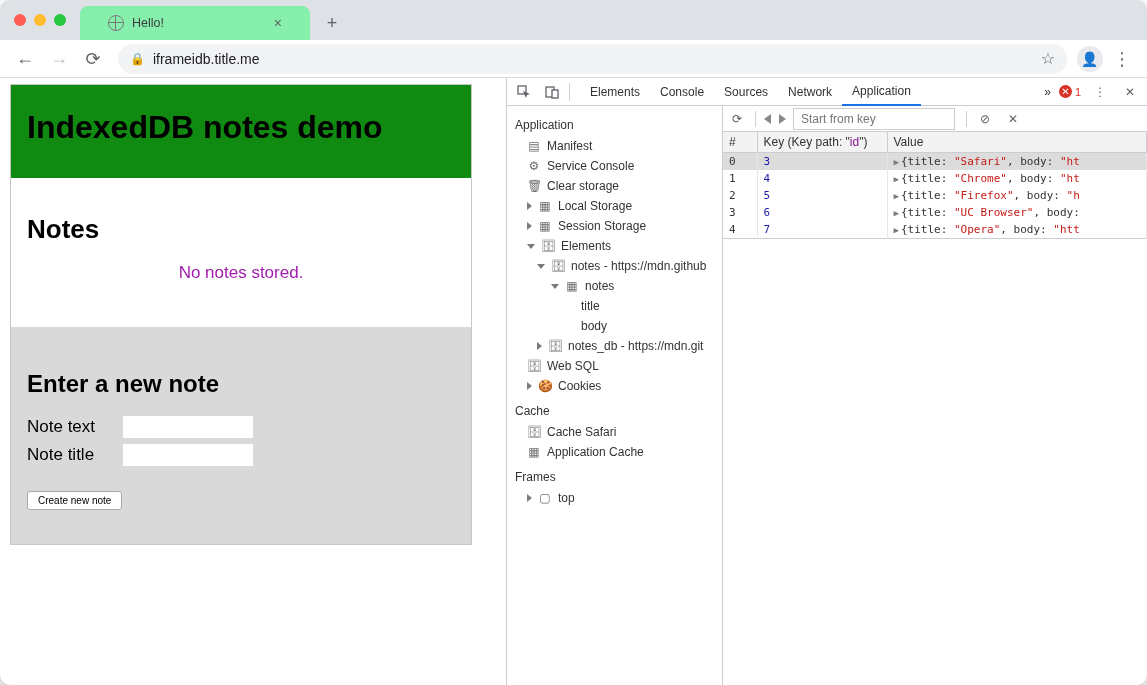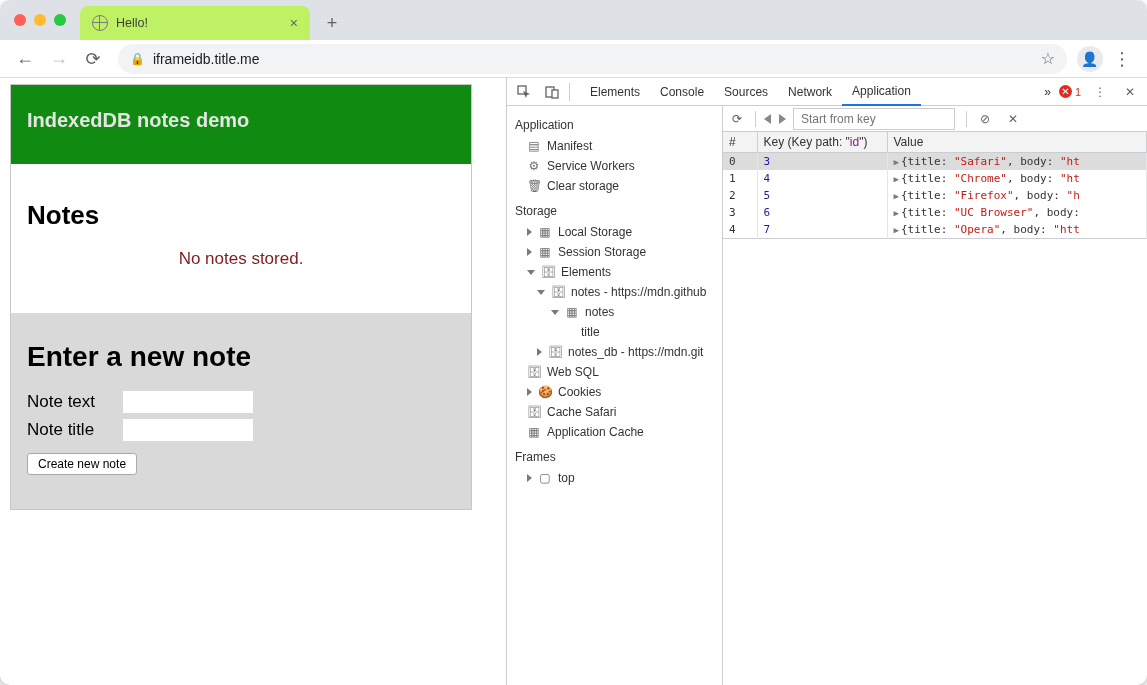--- a/index.html
+++ b/index.html
@@ -35,25 +35,25 @@
     display: flex;
     gap: 8px;
   }
   .dot { width: 12px; height: 12px; border-radius: 50%; }
   .dot.red { background: #ff5f57; }
   .dot.yellow { background: #febc2e; }
   .dot.green { background: #28c840; }
   .tab {
     margin-left: 70px;
     height: 34px;
-    background: #bef264;
+    background: #86efac;
     border-radius: 8px 8px 0 0;
     display: flex;
     align-items: center;
-    padding: 0 12px;
+    padding: 0 28px;
     font-size: 12.5px;
     color: #3c4043;
     width: 230px;
     position: relative;
   }
   .tab .tabicon {
     width: 16px; height: 16px;
     border: 1.5px solid #7a7a7a;
     border-radius: 50%;
     margin-right: 8px;
@@ -123,46 +123,46 @@
     border: 1px solid #c7c7c7;
     width: 462px;
     margin-left: 4px;
   }
   .page-header {
     background: #118a11;
     padding: 24px 16px 32px;
   }
   .page-header h1 {
     margin: 0;
-    color: #e5e5e5;
-    font-size: 20px;
+    color: #000000;
+    font-size: 32px;
     font-weight: 700;
   }
   .page-main {
     padding: 16px 16px 24px;
     background: #fff;
   }
   .page-main h2 { font-size: 26px; font-weight:700; margin: 20px 0 8px; }
-  .nonotes { text-align:center; font-size:17px; margin: 18px 0 20px; color:#7f1d1d; }
+  .nonotes { text-align:center; font-size:17px; margin: 18px 0 20px; color:#a21caf; }
   .entry {
     background: #d9d9d9;
     padding: 28px 16px 34px;
   }
-  .entry h2 { font-size: 28px; font-weight:700; margin: 0 0 18px; }
+  .entry h2 { font-size: 24px; font-weight:700; margin: 15px 0 18px; }
   .formrow { display:flex; align-items:center; margin: 6px 0; font-size:17px; }
   .formrow label { width: 96px; }
   .formrow input {
     background:#fff; border:1px solid #fff; height:22px; width:130px;
   }
   .create-btn {
-    margin-top: 6px;
+    margin-top: 19px;
     background:#fff;
     border:1px solid #aaa;
     border-radius: 3px;
-    font-size: 12px;
+    font-size: 10px;
     padding: 3px 10px;
   }
   
   .devtools {
     flex:1;
     border-left: 1px solid #cacdd1;
     display: flex;
     flex-direction: column;
     font-size: 12px;
     color: #333;
@@ -397,28 +397,27 @@
       <div class="dt-body">
 
         <div class="app-sidebar">
           <div class="sb-section">Application</div>
           <div class="sb-item">
               <span class="sb-icon">▤</span>
               <span>Manifest</span>
             </div>
           <div class="sb-item">
               <span class="sb-icon">⚙</span>
-              <span>Service Workers</span>
+              <span>Service Console</span>
             </div>
           <div class="sb-item">
               <span class="sb-icon">🗑</span>
               <span>Clear storage</span>
             </div>
 
-          <div class="sb-section">Storage</div>
           <div class="sb-item">
               <span class="sb-caret right"></span>
               <span class="sb-icon">▦</span>
               <span>Local Storage</span>
             </div>
           <div class="sb-item">
               <span class="sb-caret right"></span>
               <span class="sb-icon">▦</span>
               <span>Session Storage</span>
             </div>
@@ -433,35 +432,39 @@
               <span>notes - https://mdn.github</span>
             </div>
           <div class="sb-item lv3">
               <span class="sb-caret down"></span>
               <span class="sb-icon">▦</span>
               <span>notes</span>
             </div>
           <div class="sb-item lv5">
               <span>title</span>
             </div>
+          <div class="sb-item lv5">
+              <span>body</span>
+            </div>
           <div class="sb-item lv2">
               <span class="sb-caret right"></span>
               <span class="sb-icon">🗄</span>
               <span>notes_db - https://mdn.git</span>
             </div>
           <div class="sb-item">
               <span class="sb-icon">🗄</span>
               <span>Web SQL</span>
             </div>
           <div class="sb-item">
               <span class="sb-caret right"></span>
               <span class="sb-icon">🍪</span>
               <span>Cookies</span>
             </div>
 
+          <div class="sb-section">Cache</div>
           <div class="sb-item">
               <span class="sb-icon">🗄</span>
               <span>Cache Safari</span>
             </div>
           <div class="sb-item">
               <span class="sb-icon">▦</span>
               <span>Application Cache</span>
             </div>
 
           <div class="sb-section">Frames</div>

